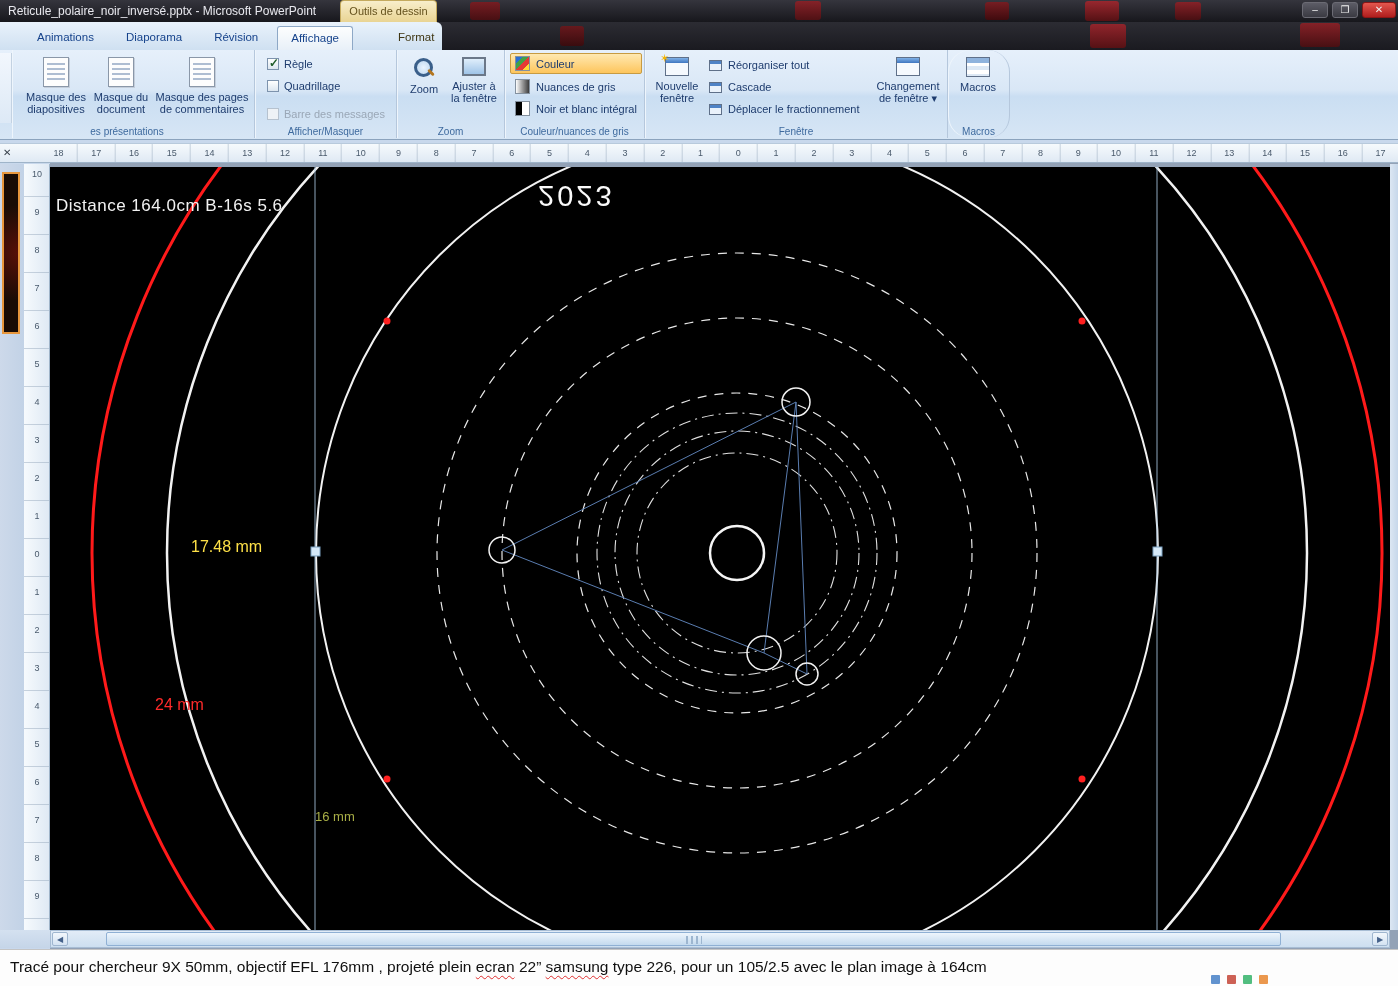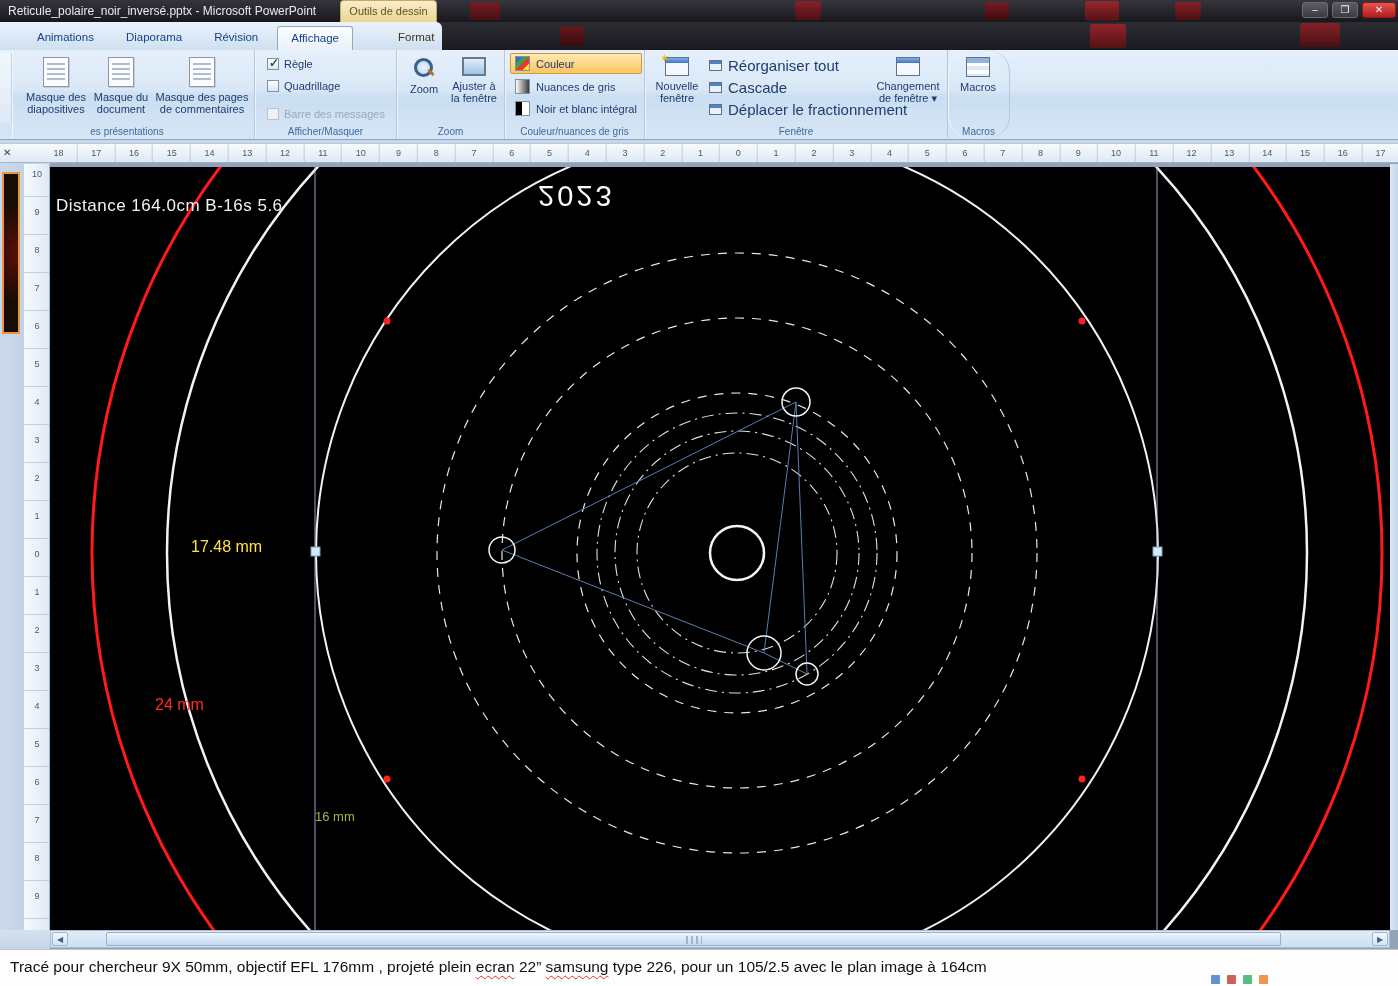--- a/index.html
+++ b/index.html
@@ -59,21 +59,21 @@
   .sw-gray { background:linear-gradient(90deg,#ffffff,#9a9a9a,#3c3c3c); }
   .sw-bw { background:linear-gradient(90deg,#000 50%, #fff 50%); }
   .crow { position:absolute; left:5px; width:132px; height:21px; display:flex; align-items:center; gap:6px;
     font-size:11px; color:#1e3c6e; border:1px solid transparent; border-radius:2px; padding-left:4px; }
   .crow.sel { background:linear-gradient(#ffe9b2,#fdc55c); border-color:#c79b42; }
   .win-icon { display:inline-block; width:24px; height:19px; border:1px solid #5f7089; background:#f5f9fe; position:relative; }
   .win-icon::before { content:""; position:absolute; left:0; right:0; top:0; height:5px; background:linear-gradient(#7fb1e8,#3f76c0); }
   .spark { position:absolute; left:-6px; top:-6px; color:#f4b400; font-size:11px; }
   .mini-icon { width:13px; height:11px; border:1px solid #5f7089; background:#eaf2fb; position:relative; flex:none; }
   .mini-icon::before { content:""; position:absolute; left:0; right:0; top:0; height:3px; background:#4f83c6; }
-  .frow { position:absolute; display:flex; align-items:center; gap:6px; height:18px; font-size:15px; color:#1e3c6e; white-space:nowrap;text-align:right; }
+  .frow { position:absolute; display:flex; align-items:center; gap:6px; height:18px; font-size:11px; color:#1e3c6e; white-space:nowrap;text-align:right; }
   .macro-icon { display:inline-block; width:24px; height:20px; border:1px solid #5f7089;
     background:repeating-linear-gradient(#dce8f5 0 4px, #ffffff 4px 8px); position:relative; }
   .macro-icon::before { content:""; position:absolute; left:0; right:0; top:0; height:5px; background:#8fb3dd; }
   .btn-sliver { position:absolute; left:0; top:3px; width:12px; height:70px; background:linear-gradient(#f2f7fd,#dde9f6); border-right:1px solid #c3d2e2; }
 
   
   #hruler { position:absolute; left:0; top:143px; width:1398px; height:20px;
     background:linear-gradient(#f6fafd,#dfe9f4); border-top:1px solid #b8cadc; border-bottom:1px solid #9fb4c9; z-index:10; }
   #hruler .ticks { position:absolute; inset:0;
     background:repeating-linear-gradient(90deg, transparent 0 36.8px, #97a9bd 36.8px 37.8px); background-position:39.7px 0; opacity:.5; }

